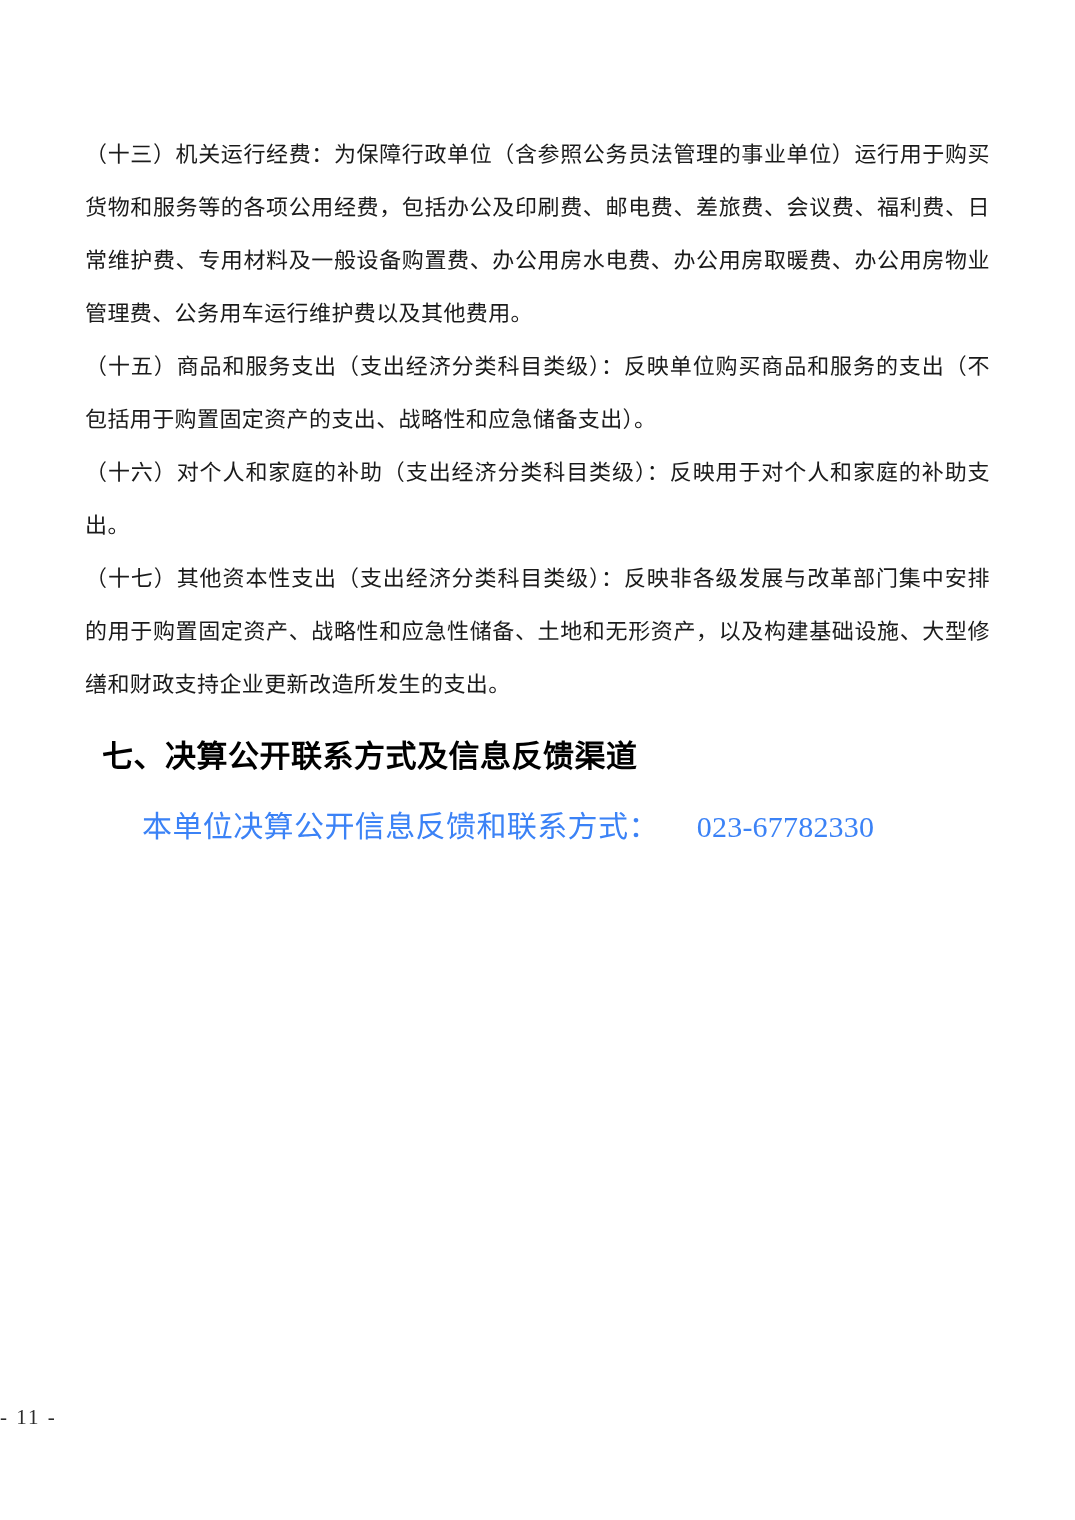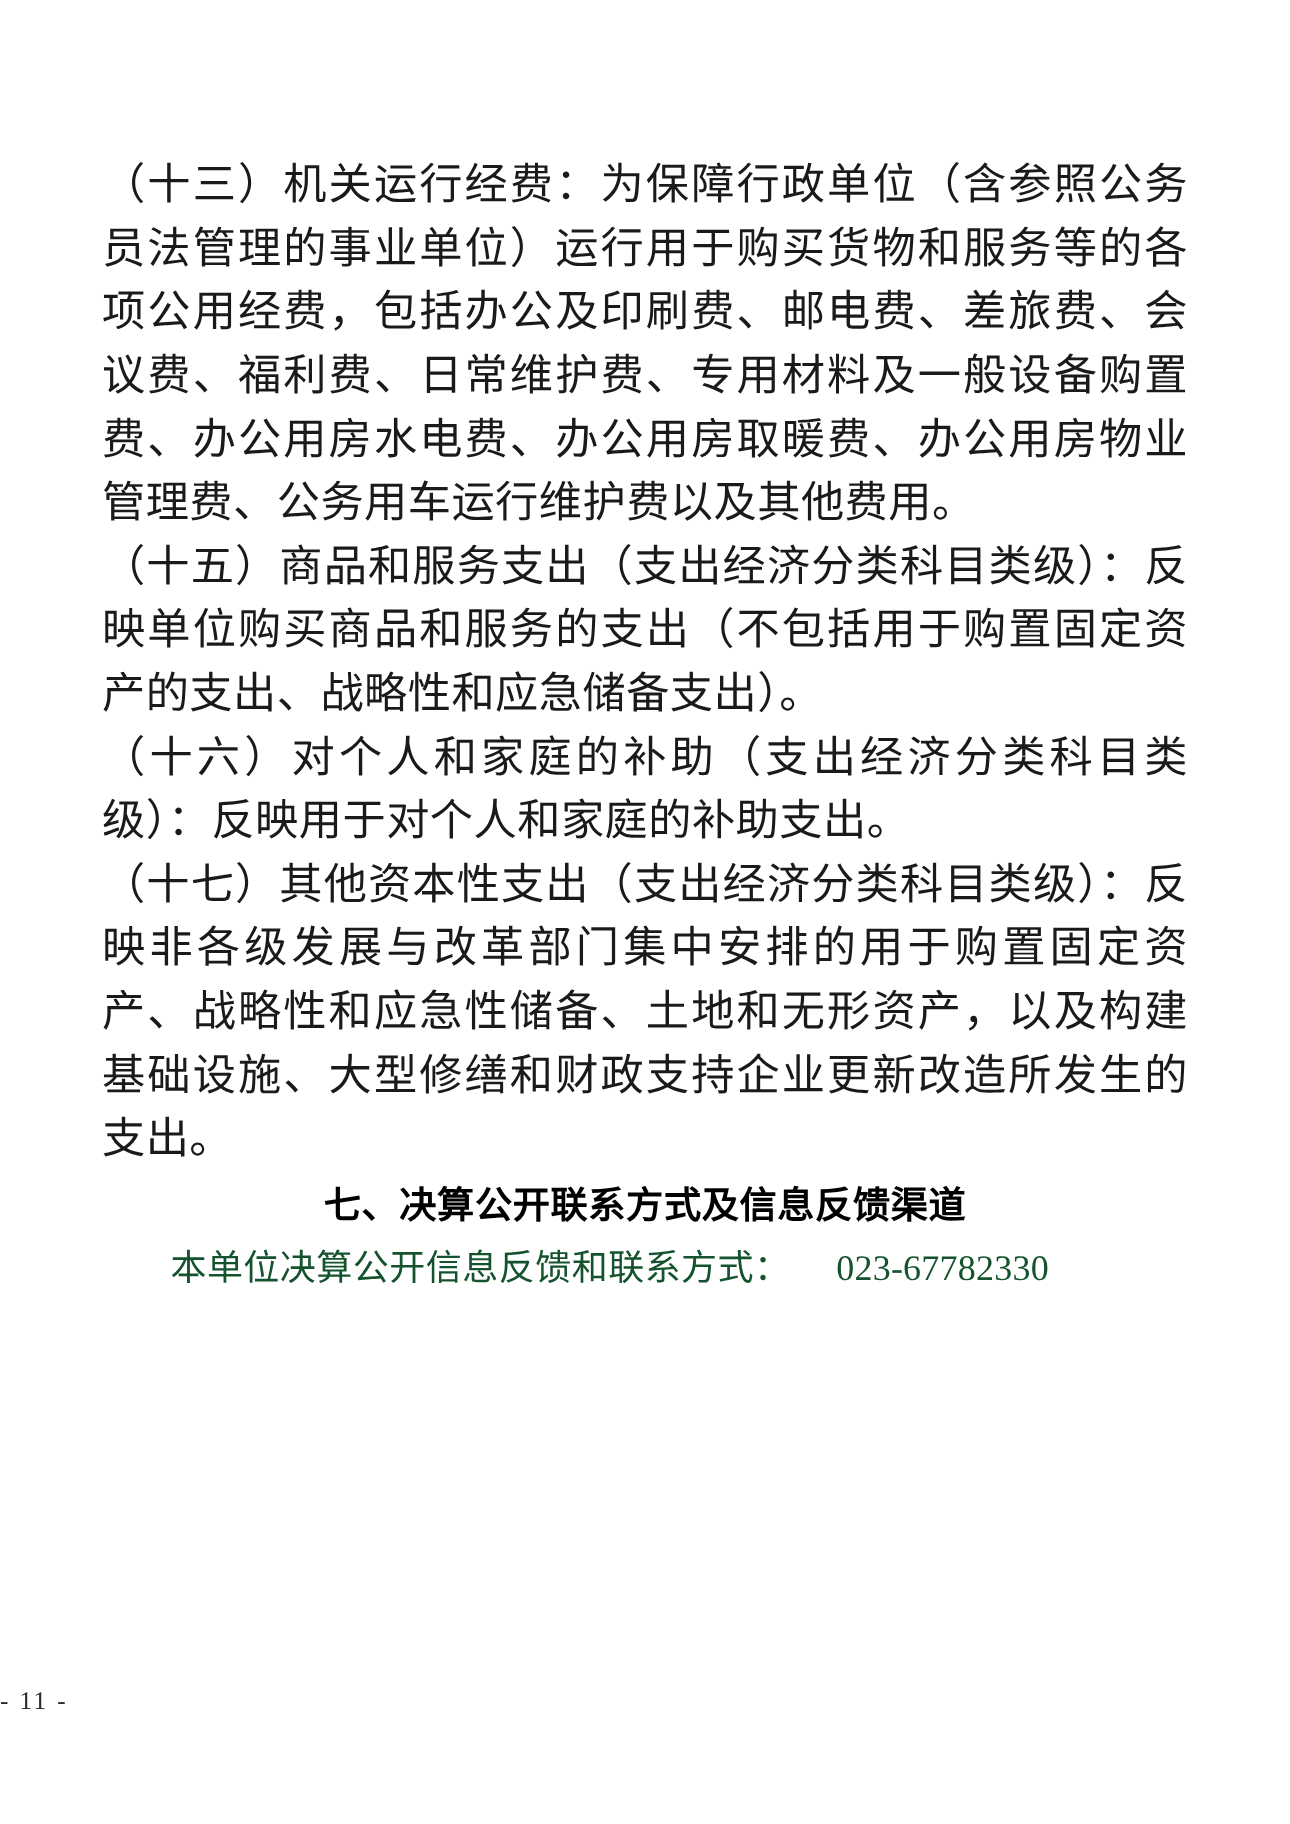--- a/index.html
+++ b/index.html
@@ -21,52 +21,51 @@
   .content {
     position: absolute;
     left: 85px;
     top: 128px;
     width: 905px;
   }
 
   
   .para {
     font-family: "Liberation Serif", "DejaVu Serif", serif;
-    font-size: 36px;
+    font-size: 22px;
     line-height: 53px;
     color: #1a1a1a;
     margin: 0;
     text-align: justify;
     text-justify: inter-character;
     text-indent: 0;
     letter-spacing: 0.4px;
     word-break: break-all;
     -webkit-font-smoothing: antialiased;
   }
 
   
   .section-heading {
     font-family: "Liberation Sans", "DejaVu Sans", sans-serif;
     font-size: 31px;
     font-weight: bold;
     line-height: 53px;
     color: #000000;
-    margin: 0;
+    margin: 17px;
     padding-top: 2px;
     letter-spacing: 0.5px;
     white-space: nowrap;
-    text-align: center;
   }
 
   
   .contact-line {
     font-family: "Liberation Serif", "DejaVu Serif", serif;
     font-size: 30px;
     line-height: 53px;
-    color: #14532d;
+    color: #3b82f6;
     margin: 0;
     padding-left: 57px;
     letter-spacing: 0.4px;
     white-space: nowrap;
   }
 
   .contact-label {
     font-family: "Liberation Serif", "DejaVu Serif", serif;
   }
 

